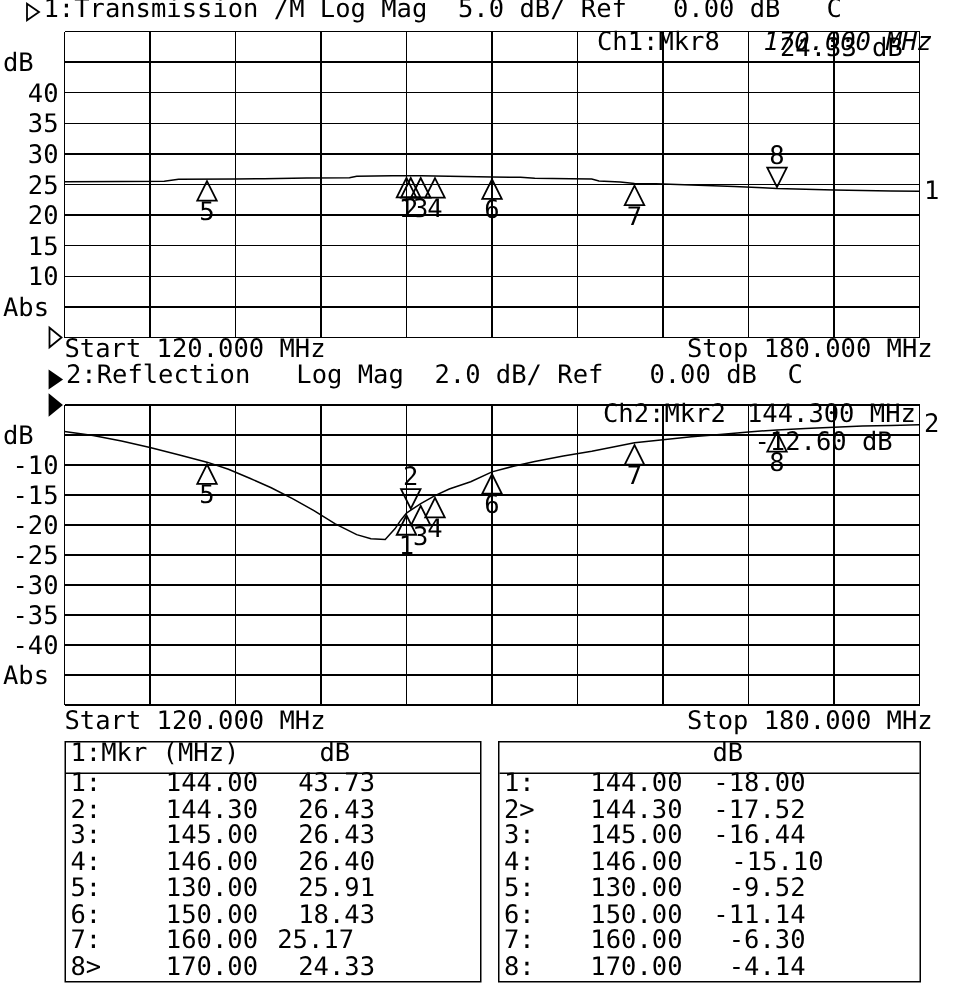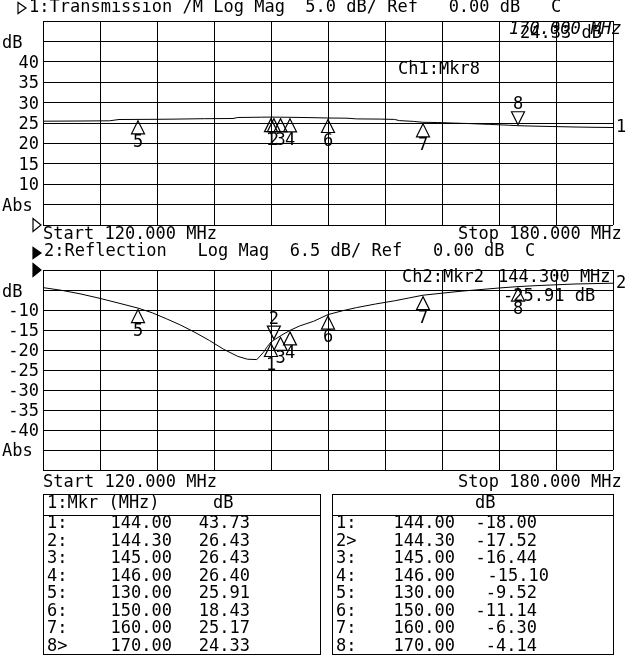--- a/index.html
+++ b/index.html
@@ -123,31 +123,31 @@
       <text x="423" y="322.7" text-anchor="middle" font-family="&quot;DejaVu Sans Mono&quot;,&quot;Liberation Mono&quot;,monospace" font-size="17" fill="#000">7</text>
       <polygon points="518,288.06 511.5,301.06 524.5,301.06" fill="none" stroke="#000" stroke-width="1.2"></polygon>
       <text x="518" y="314.06" text-anchor="middle" font-family="&quot;DejaVu Sans Mono&quot;,&quot;Liberation Mono&quot;,monospace" font-size="17" fill="#000">8</text>
       <text x="616" y="288.2" font-family="&quot;DejaVu Sans Mono&quot;,&quot;Liberation Mono&quot;,monospace" font-size="17" fill="#000">2</text>
       <polygon points="33,263.5 33,276.5 41,270" fill="#000" stroke="#000" stroke-width="1.2"></polygon>
       <polygon points="33,247.5 33,258.5 41,253" fill="#000" stroke="#000" stroke-width="1.2"></polygon>
     </svg>
 
   <div class="t" style="left:29px;top:-2px;">1:Transmission /M Log Mag  5.0 dB/ Ref   0.00 dB   C</div>
   <div class="t" style="left:2px;top:34px;">dB</div>
-  <div class="t" style="left:398px;top:20px;margin-top:40px;">Ch1:Mkr8</div>
+  <div class="t" style="left:398px;top:20px;">Ch1:Mkr8</div>
   <div class="t" style="left:509px;top:20px;font-style:italic;">170.000 MHz</div>
   <div class="t" style="left:520px;top:24px;">24.33 dB</div>
   <div class="t" style="left:43px;top:225px;">Start 120.000 MHz</div>
   <div class="t" style="left:458px;top:225px;">Stop 180.000 MHz</div>
 
-  <div class="t" style="left:44px;top:242px;">2:Reflection   Log Mag  6.5 dB/ Ref   0.00 dB  C</div>
+  <div class="t" style="left:44px;top:242px;">2:Reflection   Log Mag  2.0 dB/ Ref   0.00 dB  C</div>
   <div class="t" style="left:2px;top:283px;">dB</div>
   <div class="t" style="left:402px;top:268px;">Ch2:Mkr2</div>
   <div class="t" style="left:498px;top:268px;">144.300 MHz</div>
-  <div class="t" style="left:503px;top:287px;">-25.91 dB</div>
+  <div class="t" style="left:503px;top:287px;">-12.60 dB</div>
   <div class="t" style="left:43px;top:473px;">Start 120.000 MHz</div>
   <div class="t" style="left:458px;top:473px;">Stop 180.000 MHz</div>
 
   <div class="mtable" style="left:43px;top:494px;width:278px;height:161px;">
     <div class="mhead">
       <span style="left:3px;">1:Mkr (MHz)</span>
       <span style="left:169px;">dB</span>
     </div>
     <div class="mbody">
         <div class="mrow">
@@ -176,21 +176,21 @@
           <span style="right: 70px;">25.91</span>
         </div>
         <div class="mrow">
           <span style="left: 3px;">6:</span>
           <span style="right: 148px;">150.00</span>
           <span style="right: 70px;">18.43</span>
         </div>
         <div class="mrow">
           <span style="left: 3px;">7:</span>
           <span style="right: 148px;">160.00</span>
-          <span style="right: 70px;">25.17</span>
+          <span style="right: 84px;">25.17</span>
         </div>
         <div class="mrow">
           <span style="left: 3px;">8&gt;</span>
           <span style="right: 148px;">170.00</span>
           <span style="right: 70px; margin-left: 11px;">24.33</span>
         </div>
       </div>
   </div>
 
   <div class="mtable" style="left:332px;top:494px;width:282px;height:161px;">

